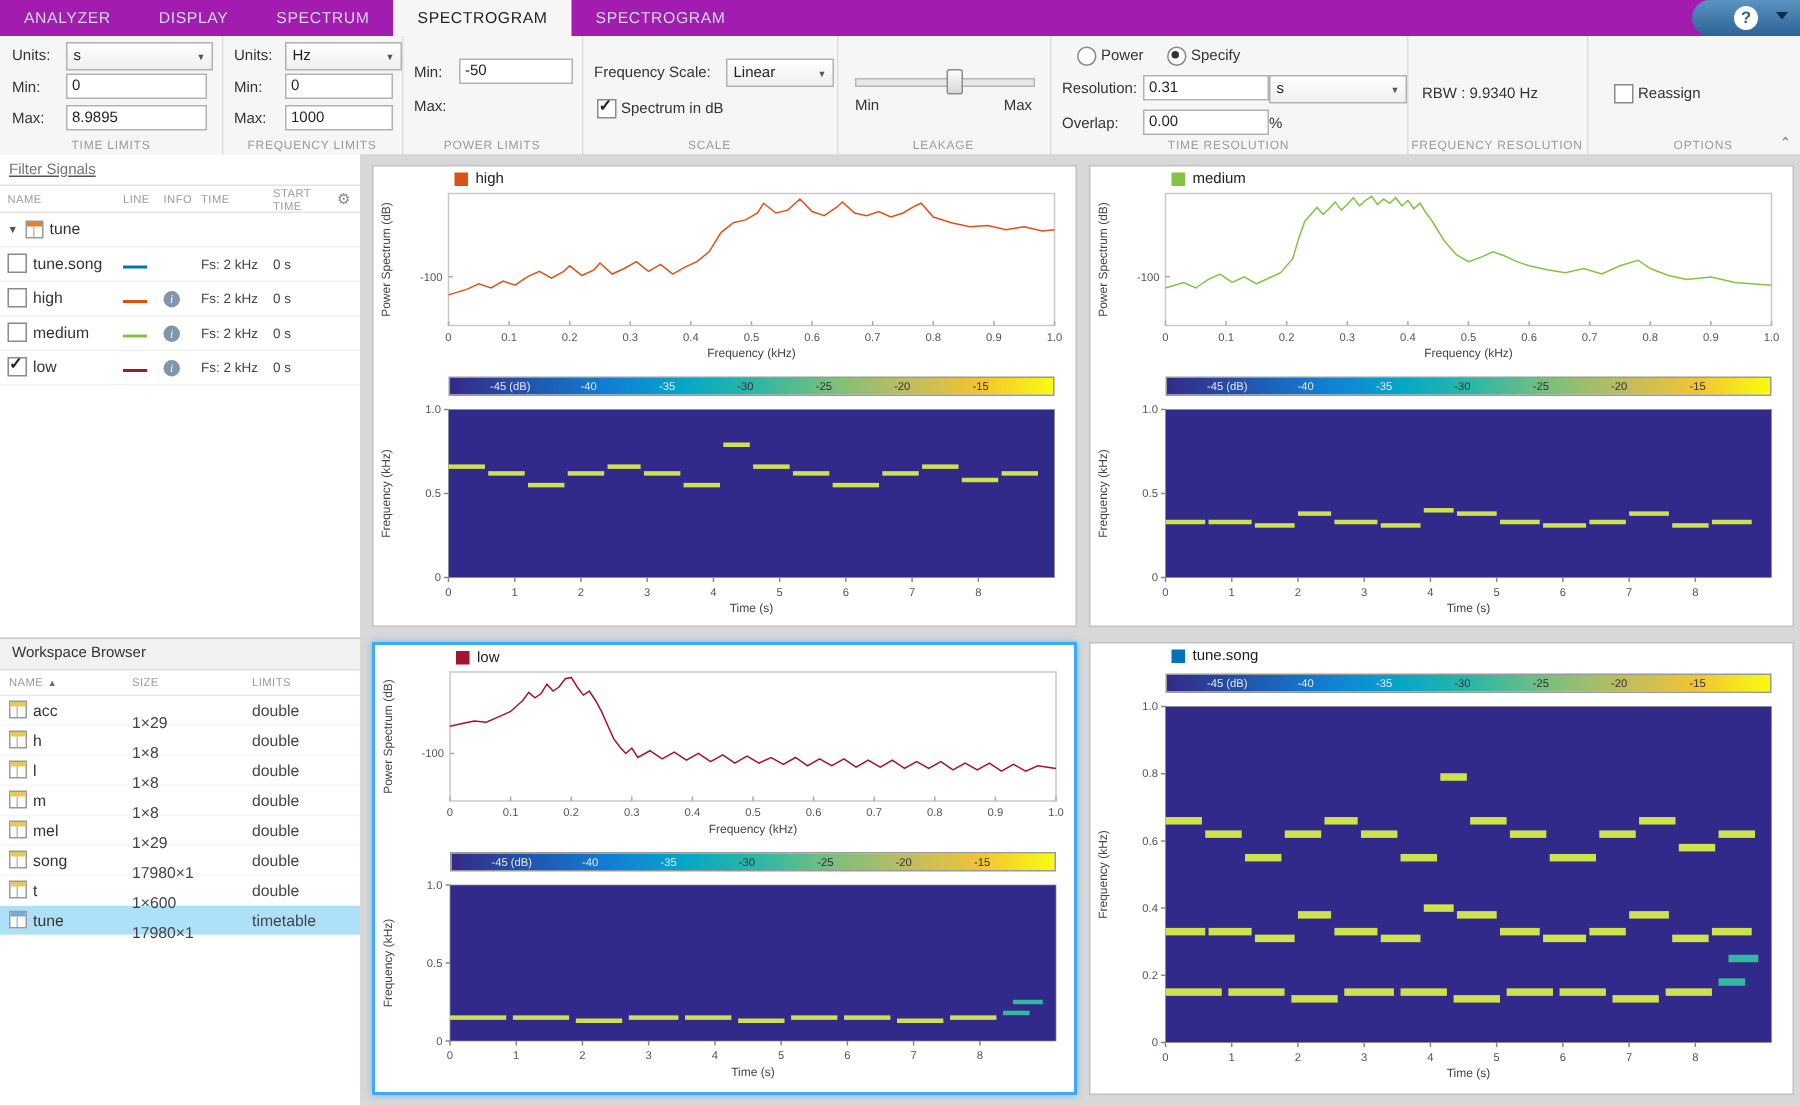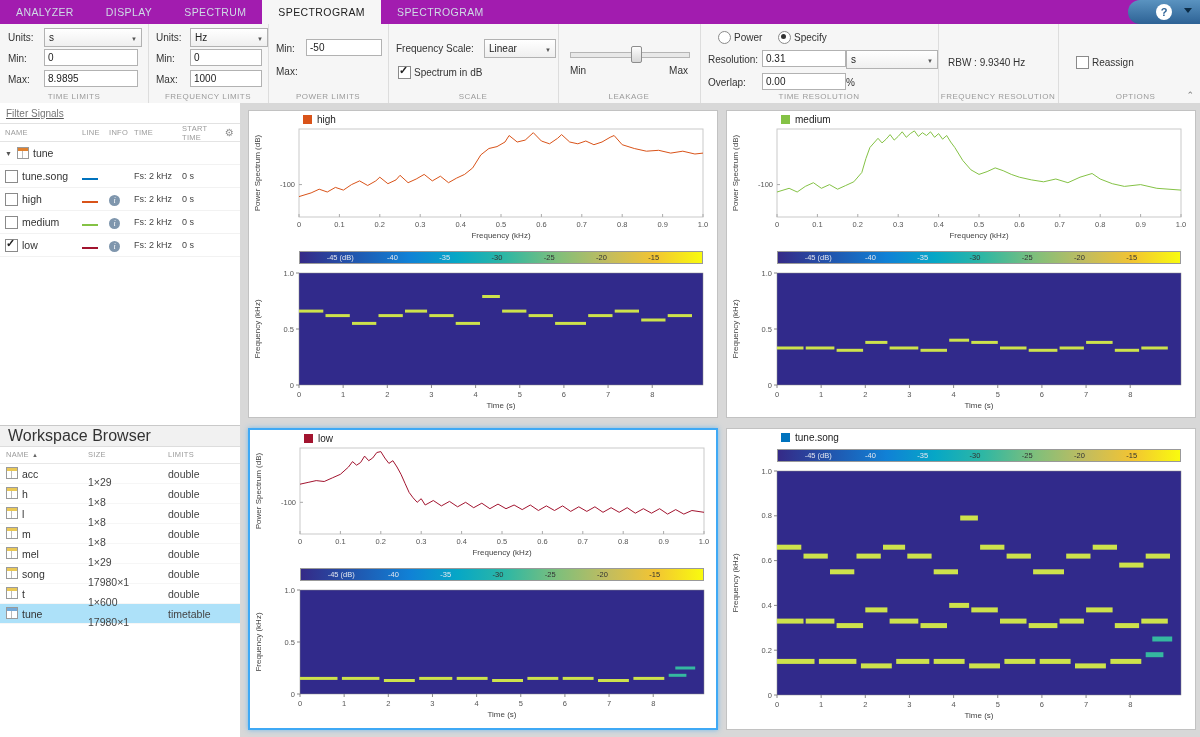--- a/index.html
+++ b/index.html
@@ -56,21 +56,21 @@
           font-size:8px;font-style:italic;text-align:center;line-height:11px;font-family:"Liberation Serif",serif;}
   .info-i::before{content:"i";}
   .exp{font-size:7px;color:#555;width:12px;display:inline-block;} .exp::before{content:"▼";}
   .icon-grid{width:10px;height:10px;border:1px solid #9a9a9a;background:#fff;position:relative;display:inline-block;margin-right:4px;vertical-align:-1px;}
   .icon-grid::before{content:"";position:absolute;left:0;right:0;top:0;height:3px;background:#e9c857;}
   .icon-grid::after{content:"";position:absolute;left:4px;top:3px;bottom:0;border-left:1px solid #bbb;}
   .icon-grid.tt::before{background:#74a9d8;}
   .icon-grid.sig::before{background:#e0812f;}
 
   .ws-title{position:absolute;left:0;right:0;height:20px;background:#f1f1f1;border-top:1px solid #c9c9c9;
-            border-bottom:1px solid #ddd;line-height:20px;padding-left:8px;font-size:16px;color:#333;}
+            border-bottom:1px solid #ddd;line-height:20px;padding-left:8px;font-size:10px;color:#333;}
   .ws-cols{display:flex;align-items:center;height:17px;border-bottom:1px solid #e8e8e8;
            font-size:7.5px;color:#9b9b9b;letter-spacing:.3px;padding-left:6px;}
   .w-name{width:82px;} .w-size{width:80px;} .w-class{flex:1;}
   .sort{font-size:6px;color:#666;margin-left:3px;} .sort::before{content:"▲";}
   .ws-row{display:flex;align-items:center;height:19px;border-bottom:1px solid #f6f6f6;padding-left:6px;font-size:10.5px;}
   .ws-row.on{background:#ade1f9;}
   .wr-name{width:66px;overflow:hidden;white-space:nowrap;} .wr-size{width:80px;color:#444;margin-top:16px;} .wr-class{flex:1;color:#444;}
 
   
   .main{position:absolute;left:240px;top:103px;right:0;bottom:0;background:#d8d8d8;}

